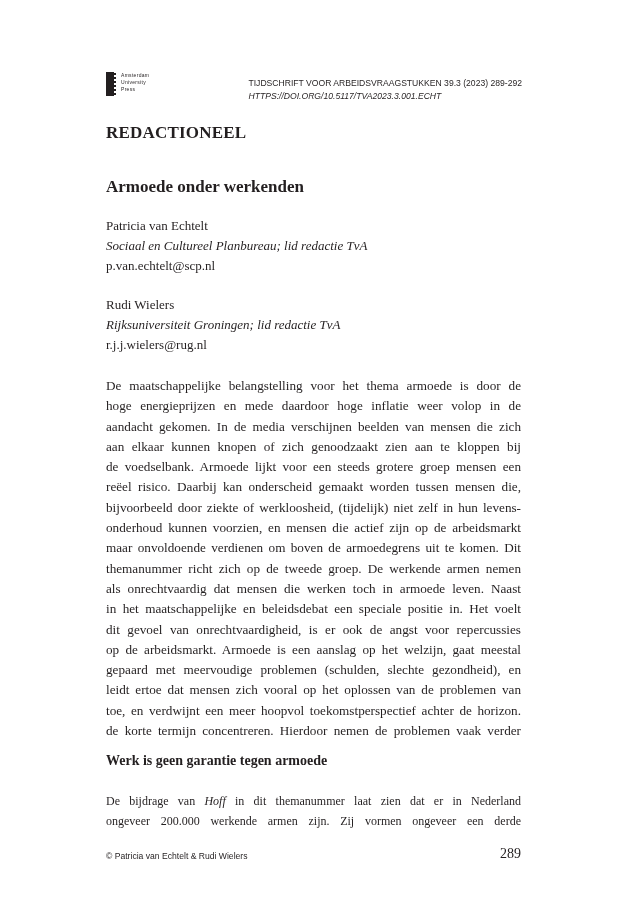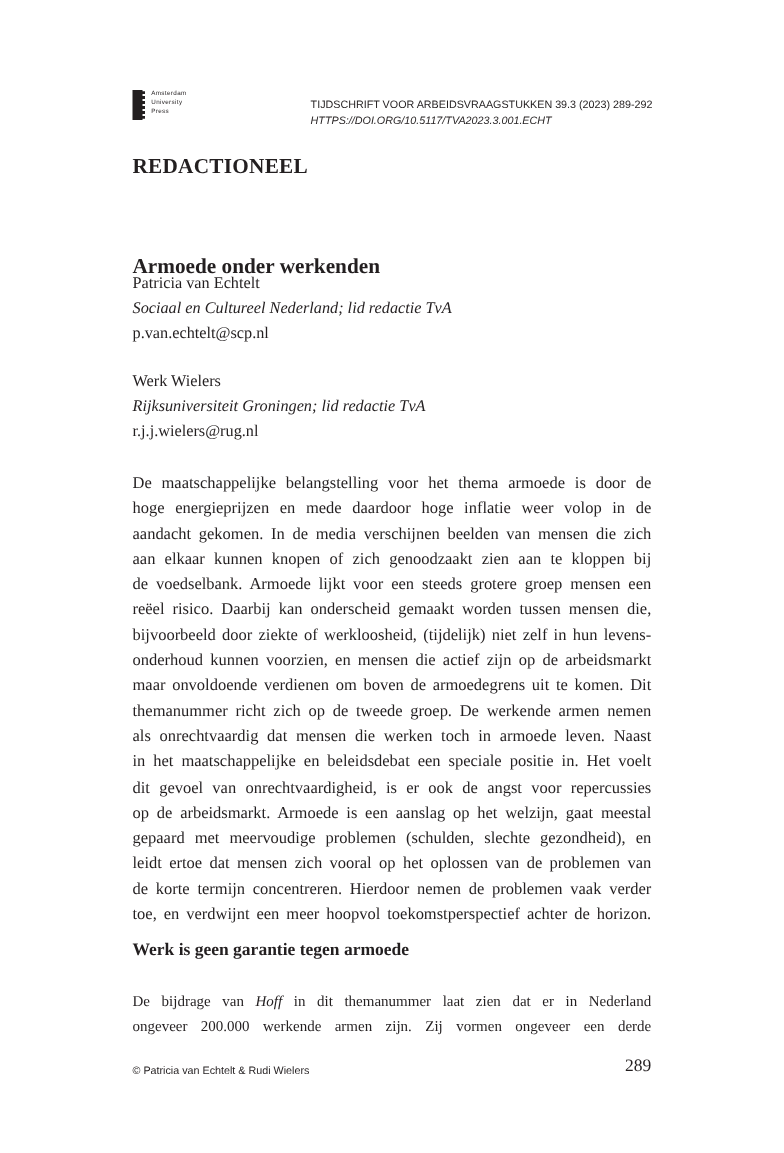--- a/index.html
+++ b/index.html
@@ -12,21 +12,21 @@
     .logo-mark::after {
       content: ""; position: absolute; right: -2px; top: 1px; width: 3px; height: 22px;
       background: repeating-linear-gradient(to bottom, #231f20 0 2px, transparent 2px 4px);
     }
     .logo-text { margin-left: 7px; font-size: 5px; line-height: 7px; letter-spacing: 0.3px; color: #231f20; }
 
     .running-head { position: absolute; right: 105px; top: 77px; text-align: left; font-size: 8.6px; line-height: 13px; color: #231f20; }
     .running-head .doi { font-style: italic; }
 
     .section-label { position: absolute; left: 106px; top: 123px; font-size: 17px; font-weight: bold; letter-spacing: 0.2px; }
-    .article-title { position: absolute; left: 106px; top: 177px; font-size: 17px; font-weight: bold; margin-top: 26px; }
+    .article-title { position: absolute; left: 106px; top: 177px; font-size: 17px; font-weight: bold; }
 
     .authors { position: absolute; left: 106px; top: 216px; font-size: 13px; line-height: 20px; }
     .author-block { margin-bottom: 19px; }
     .affil { font-style: italic; }
 
     .body-text { position: absolute; left: 106px; top: 376px; width: 415px; font-size: 13.2px; line-height: 20.3px; text-align: justify; }
     .body-text .line { display: block; text-align: justify; text-align-last: justify; white-space: nowrap; }
 
     .subheading { position: absolute; left: 106px; top: 753px; font-size: 14px; font-weight: bold; }
     .para2 { position: absolute; left: 106px; top: 791px; width: 415px; font-size: 12px; line-height: 20.3px; }
@@ -51,25 +51,25 @@
   <div>TIJDSCHRIFT VOOR ARBEIDSVRAAGSTUKKEN 39.3 (2023) 289-292</div>
   <div class="doi">HTTPS://DOI.ORG/10.5117/TVA2023.3.001.ECHT</div>
 </div>
 
 <div class="section-label serif">REDACTIONEEL</div>
 <div class="article-title serif">Armoede onder werkenden</div>
 
 <div class="authors serif">
   <div class="author-block">
     <div>Patricia van Echtelt</div>
-    <div class="affil">Sociaal en Cultureel Nederland; lid redactie TvA</div>
+    <div class="affil">Sociaal en Cultureel Planbureau; lid redactie TvA</div>
     <div>p.van.echtelt@scp.nl</div>
   </div>
   <div class="author-block">
-    <div>Werk Wielers</div>
+    <div>Rudi Wielers</div>
     <div class="affil">Rijksuniversiteit Groningen; lid redactie TvA</div>
     <div>r.j.j.wielers@rug.nl</div>
   </div>
 </div>
 
 <div class="body-text serif">
   <span class="line">De maatschappelijke belangstelling voor het thema armoede is door de</span>
   <span class="line">hoge energieprijzen en mede daardoor hoge inflatie weer volop in de</span>
   <span class="line">aandacht gekomen. In de media verschijnen beelden van mensen die zich</span>
   <span class="line">aan elkaar kunnen knopen of zich genoodzaakt zien aan te kloppen bij</span>
@@ -78,22 +78,22 @@
   <span class="line">bijvoorbeeld door ziekte of werkloosheid, (tijdelijk) niet zelf in hun levens-</span>
   <span class="line">onderhoud kunnen voorzien, en mensen die actief zijn op de arbeidsmarkt</span>
   <span class="line">maar onvoldoende verdienen om boven de armoedegrens uit te komen. Dit</span>
   <span class="line">themanummer richt zich op de tweede groep. De werkende armen nemen</span>
   <span class="line">als onrechtvaardig dat mensen die werken toch in armoede leven. Naast</span>
   <span class="line">in het maatschappelijke en beleidsdebat een speciale positie in. Het voelt</span>
   <span class="line">dit gevoel van onrechtvaardigheid, is er ook de angst voor repercussies</span>
   <span class="line">op de arbeidsmarkt. Armoede is een aanslag op het welzijn, gaat meestal</span>
   <span class="line">gepaard met meervoudige problemen (schulden, slechte gezondheid), en</span>
   <span class="line">leidt ertoe dat mensen zich vooral op het oplossen van de problemen van</span>
+  <span class="line">toe, en verdwijnt een meer hoopvol toekomstperspectief achter de horizon.</span>
   <span class="line">de korte termijn concentreren. Hierdoor nemen de problemen vaak verder</span>
-  <span class="line">toe, en verdwijnt een meer hoopvol toekomstperspectief achter de horizon.</span>
 </div>
 
 <div class="subheading serif">Werk is geen garantie tegen armoede</div>
 
 <div class="para2 serif">
   <span class="line"><span>De bijdrage van </span><em>Hoff</em><span> in dit themanummer laat zien dat er in Nederland</span></span>
   <span class="line">ongeveer 200.000 werkende armen zijn. Zij vormen ongeveer een derde</span>
 </div>
 
 <div class="footer-copy sans">© Patricia van Echtelt &amp; Rudi Wielers</div>

